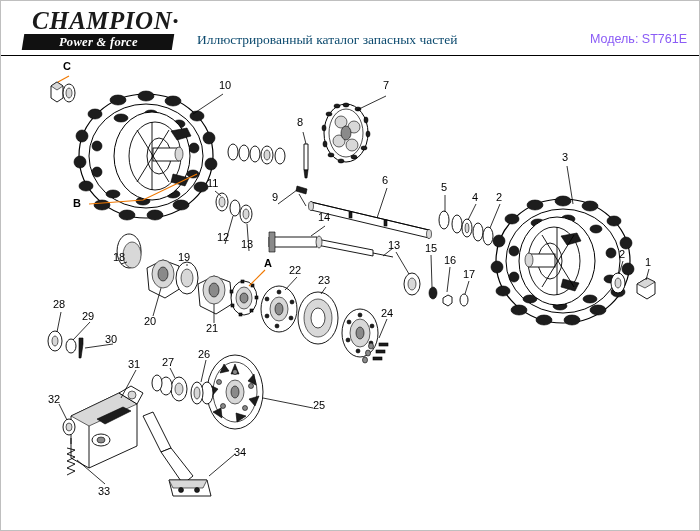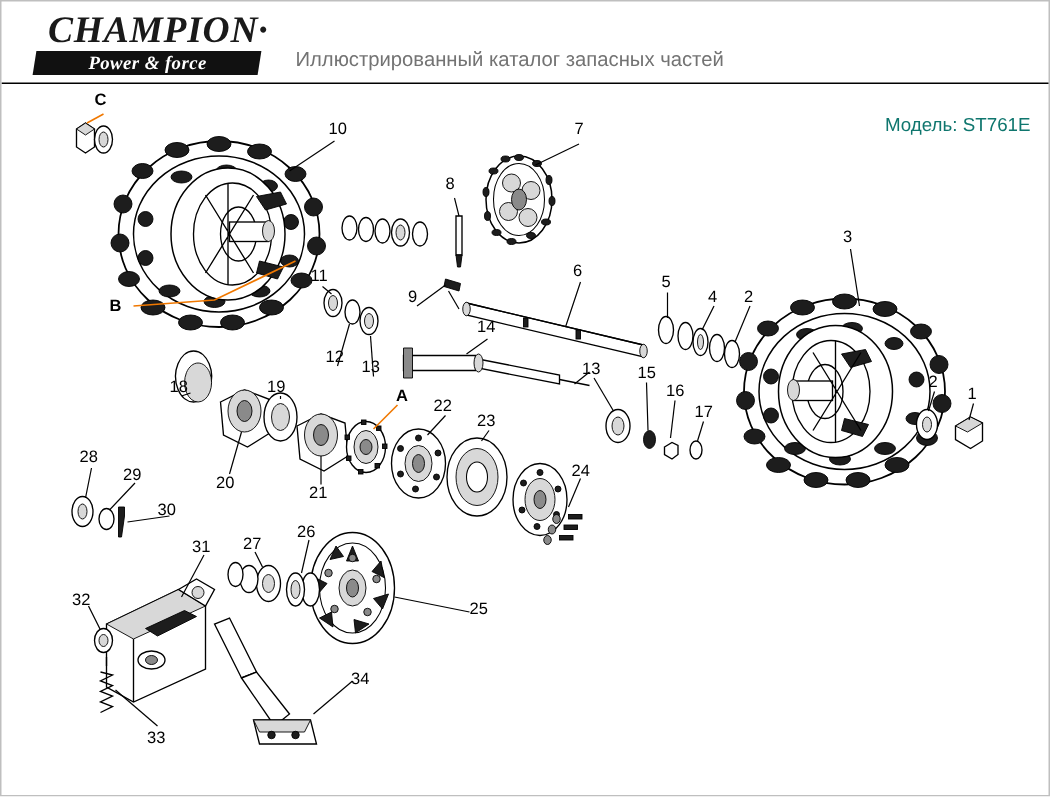--- a/index.html
+++ b/index.html
@@ -70,31 +70,31 @@
     color: #ffffff;
     letter-spacing: 0.3px;
     white-space: nowrap;
     transform: skewX(9deg);
   }
   #catalog-title {
     position: absolute;
     left: 196px;
     top: 31px;
     font-size: 13.5px;
-    color: #737373;
+    color: #0c4a6e;
     white-space: nowrap;
+    font-family: Liberation Serif, serif;
   }
   #model-label {
     position: absolute;
     right: 14px;
     top: 31px;
     font-size: 12.5px;
-    color: #0f766e;
+    color: #8b5cf6;
     white-space: nowrap;
-    margin-top: 44px;
   }
   
   #diagram {
     position: absolute;
     left: 0; top: 55px;
     width: 698px;
     height: 474px;
   }
   #diagram svg {
     display: block;

